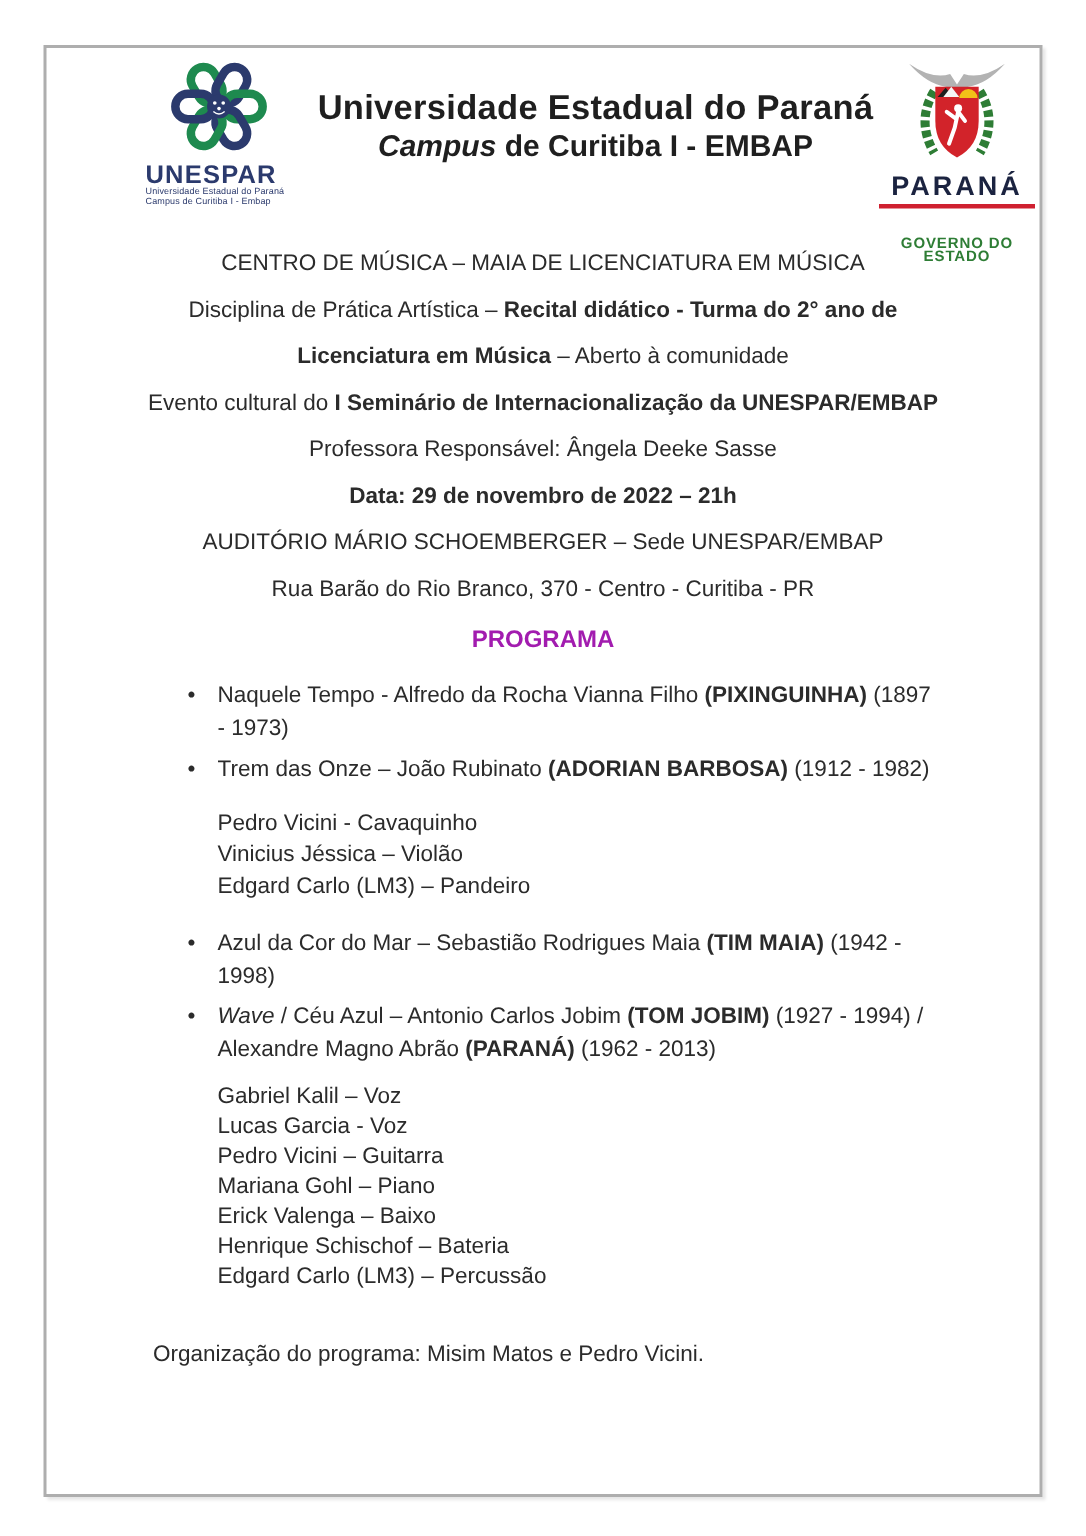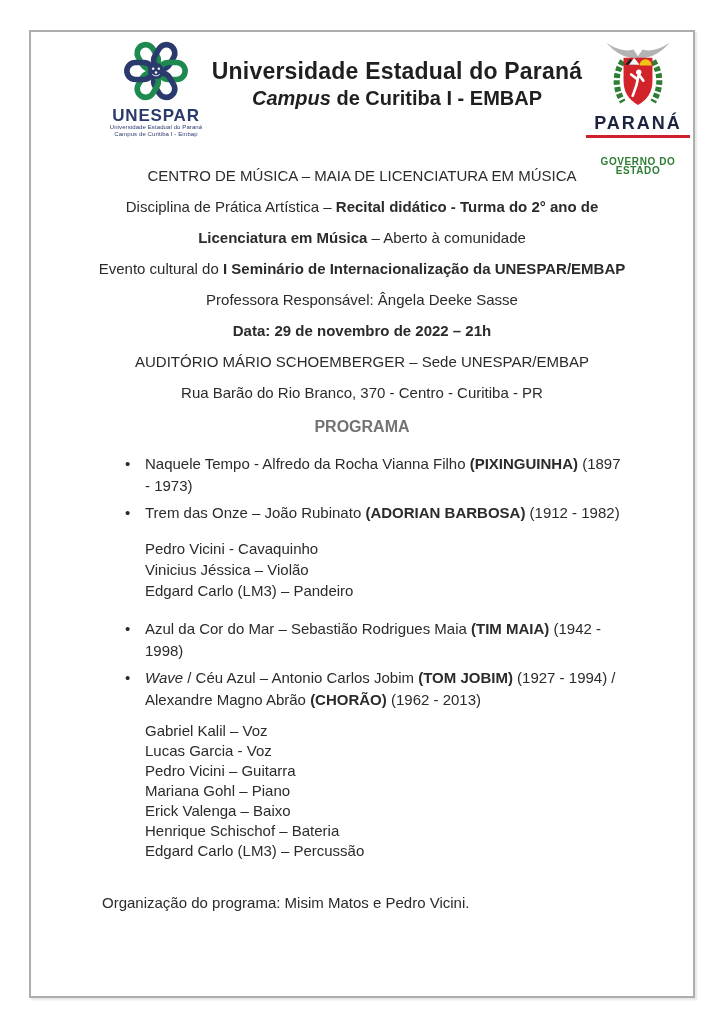--- a/index.html
+++ b/index.html
@@ -10,38 +10,38 @@
     color:#2b2b2b;
     -webkit-font-smoothing:antialiased;
   }
   .page{
     position:absolute;left:29px;top:30px;width:662px;height:964px;
     background:#fff;border:2px solid #aeaeae;
     box-shadow:2px 2px 2px rgba(0,0,0,0.10);
   }
   
   .header{position:relative;height:132px;}
-  .logo-unespar{position:absolute;left:66px;top:8px;width:118px;text-align:center;}
+  .logo-unespar{position:absolute;left:66px;top:8px;width:118px;}
   .unespar-word{font-size:17px;font-weight:800;color:#2b3a6d;letter-spacing:0.8px;line-height:17px;margin-top:1px;}
   .unespar-cap{font-size:6px;color:#2b3a6d;line-height:7px;letter-spacing:0.1px;}
   .title-block{position:absolute;left:168px;top:26px;width:396px;text-align:center;color:#1f1f1f;}
   .title1{font-size:23px;font-weight:bold;line-height:27px;letter-spacing:0.2px;}
   .title2{font-size:20px;font-weight:bold;line-height:24px;margin-top:1px;}
   .title2 .i{font-style:italic;}
   .logo-parana{position:absolute;left:552px;top:6px;width:110px;text-align:center;}
   .parana-word{font-size:18px;font-weight:800;color:#1b2340;letter-spacing:2px;line-height:20px;margin-top:1px;}
   .parana-rule{height:3px;background:#cf2030;margin:2px 3px;}
   .parana-cap{font-size:10px;font-weight:bold;color:#2e7d35;letter-spacing:0.6px;line-height:9px;margin-top:19px;}
   
   .info{margin-top:2px;text-align:center;}
   .info-line{font-size:15px;line-height:19px;margin-bottom:12px;}
   .b{font-weight:bold;}
   .i{font-style:italic;}
   
-  .programa{margin:15px 0 0;text-align:center;font-size:16px;font-weight:bold;line-height:20px;color:#737373;}
+  .programa{margin:15px 0 0;text-align:center;font-size:16px;font-weight:bold;line-height:20px;color:#a21caf;}
   .bullets{margin-top:16px;}
   .bullets.second{margin-top:17px;}
   .bullet-item{display:flex;padding-left:94px;margin-bottom:5px;font-size:15px;}
   .dot{flex:0 0 20px;width:20px;line-height:22px;}
   .btxt{max-width:478px;line-height:22px;}
   .performers{margin-top:14px;}
   .performers.second{margin-top:10px;}
   .perf-line{padding-left:114px;font-size:15px;line-height:21px;}
   .performers.second .perf-line{line-height:20px;}
   
@@ -141,21 +141,21 @@
       <div class="perf-line"><span>Edgard Carlo (LM3) – Pandeiro</span></div>
     </div>
 
   <div class="bullets second">
       <div class="bullet-item">
         <span class="dot">•</span>
         <span class="btxt"><span>Azul da Cor do Mar – Sebastião Rodrigues Maia </span><span class="b">(TIM MAIA)</span><span> (1942 - 1998)</span></span>
       </div>
       <div class="bullet-item">
         <span class="dot">•</span>
-        <span class="btxt"><span class="i">Wave</span><span> / Céu Azul – Antonio Carlos Jobim </span><span class="b">(TOM JOBIM)</span><span> (1927 - 1994) / Alexandre Magno Abrão </span><span class="b">(CHORÃO)</span><span> (1962 - 2013)</span></span>
+        <span class="btxt"><span class="i">Wave</span><span> / Céu Azul – Antonio Carlos Jobim </span><span class="b">(TOM JOBIM)</span><span> (1927 - 1994) / Alexandre Magno Abrão </span><span class="b">(PARANÁ)</span><span> (1962 - 2013)</span></span>
       </div>
     </div>
 
   <div class="performers second">
       <div class="perf-line"><span>Gabriel Kalil – Voz</span></div>
       <div class="perf-line"><span>Lucas Garcia - Voz</span></div>
       <div class="perf-line"><span>Pedro Vicini – Guitarra</span></div>
       <div class="perf-line"><span>Mariana Gohl – Piano</span></div>
       <div class="perf-line"><span>Erick Valenga – Baixo</span></div>
       <div class="perf-line"><span>Henrique Schischof – Bateria</span></div>

